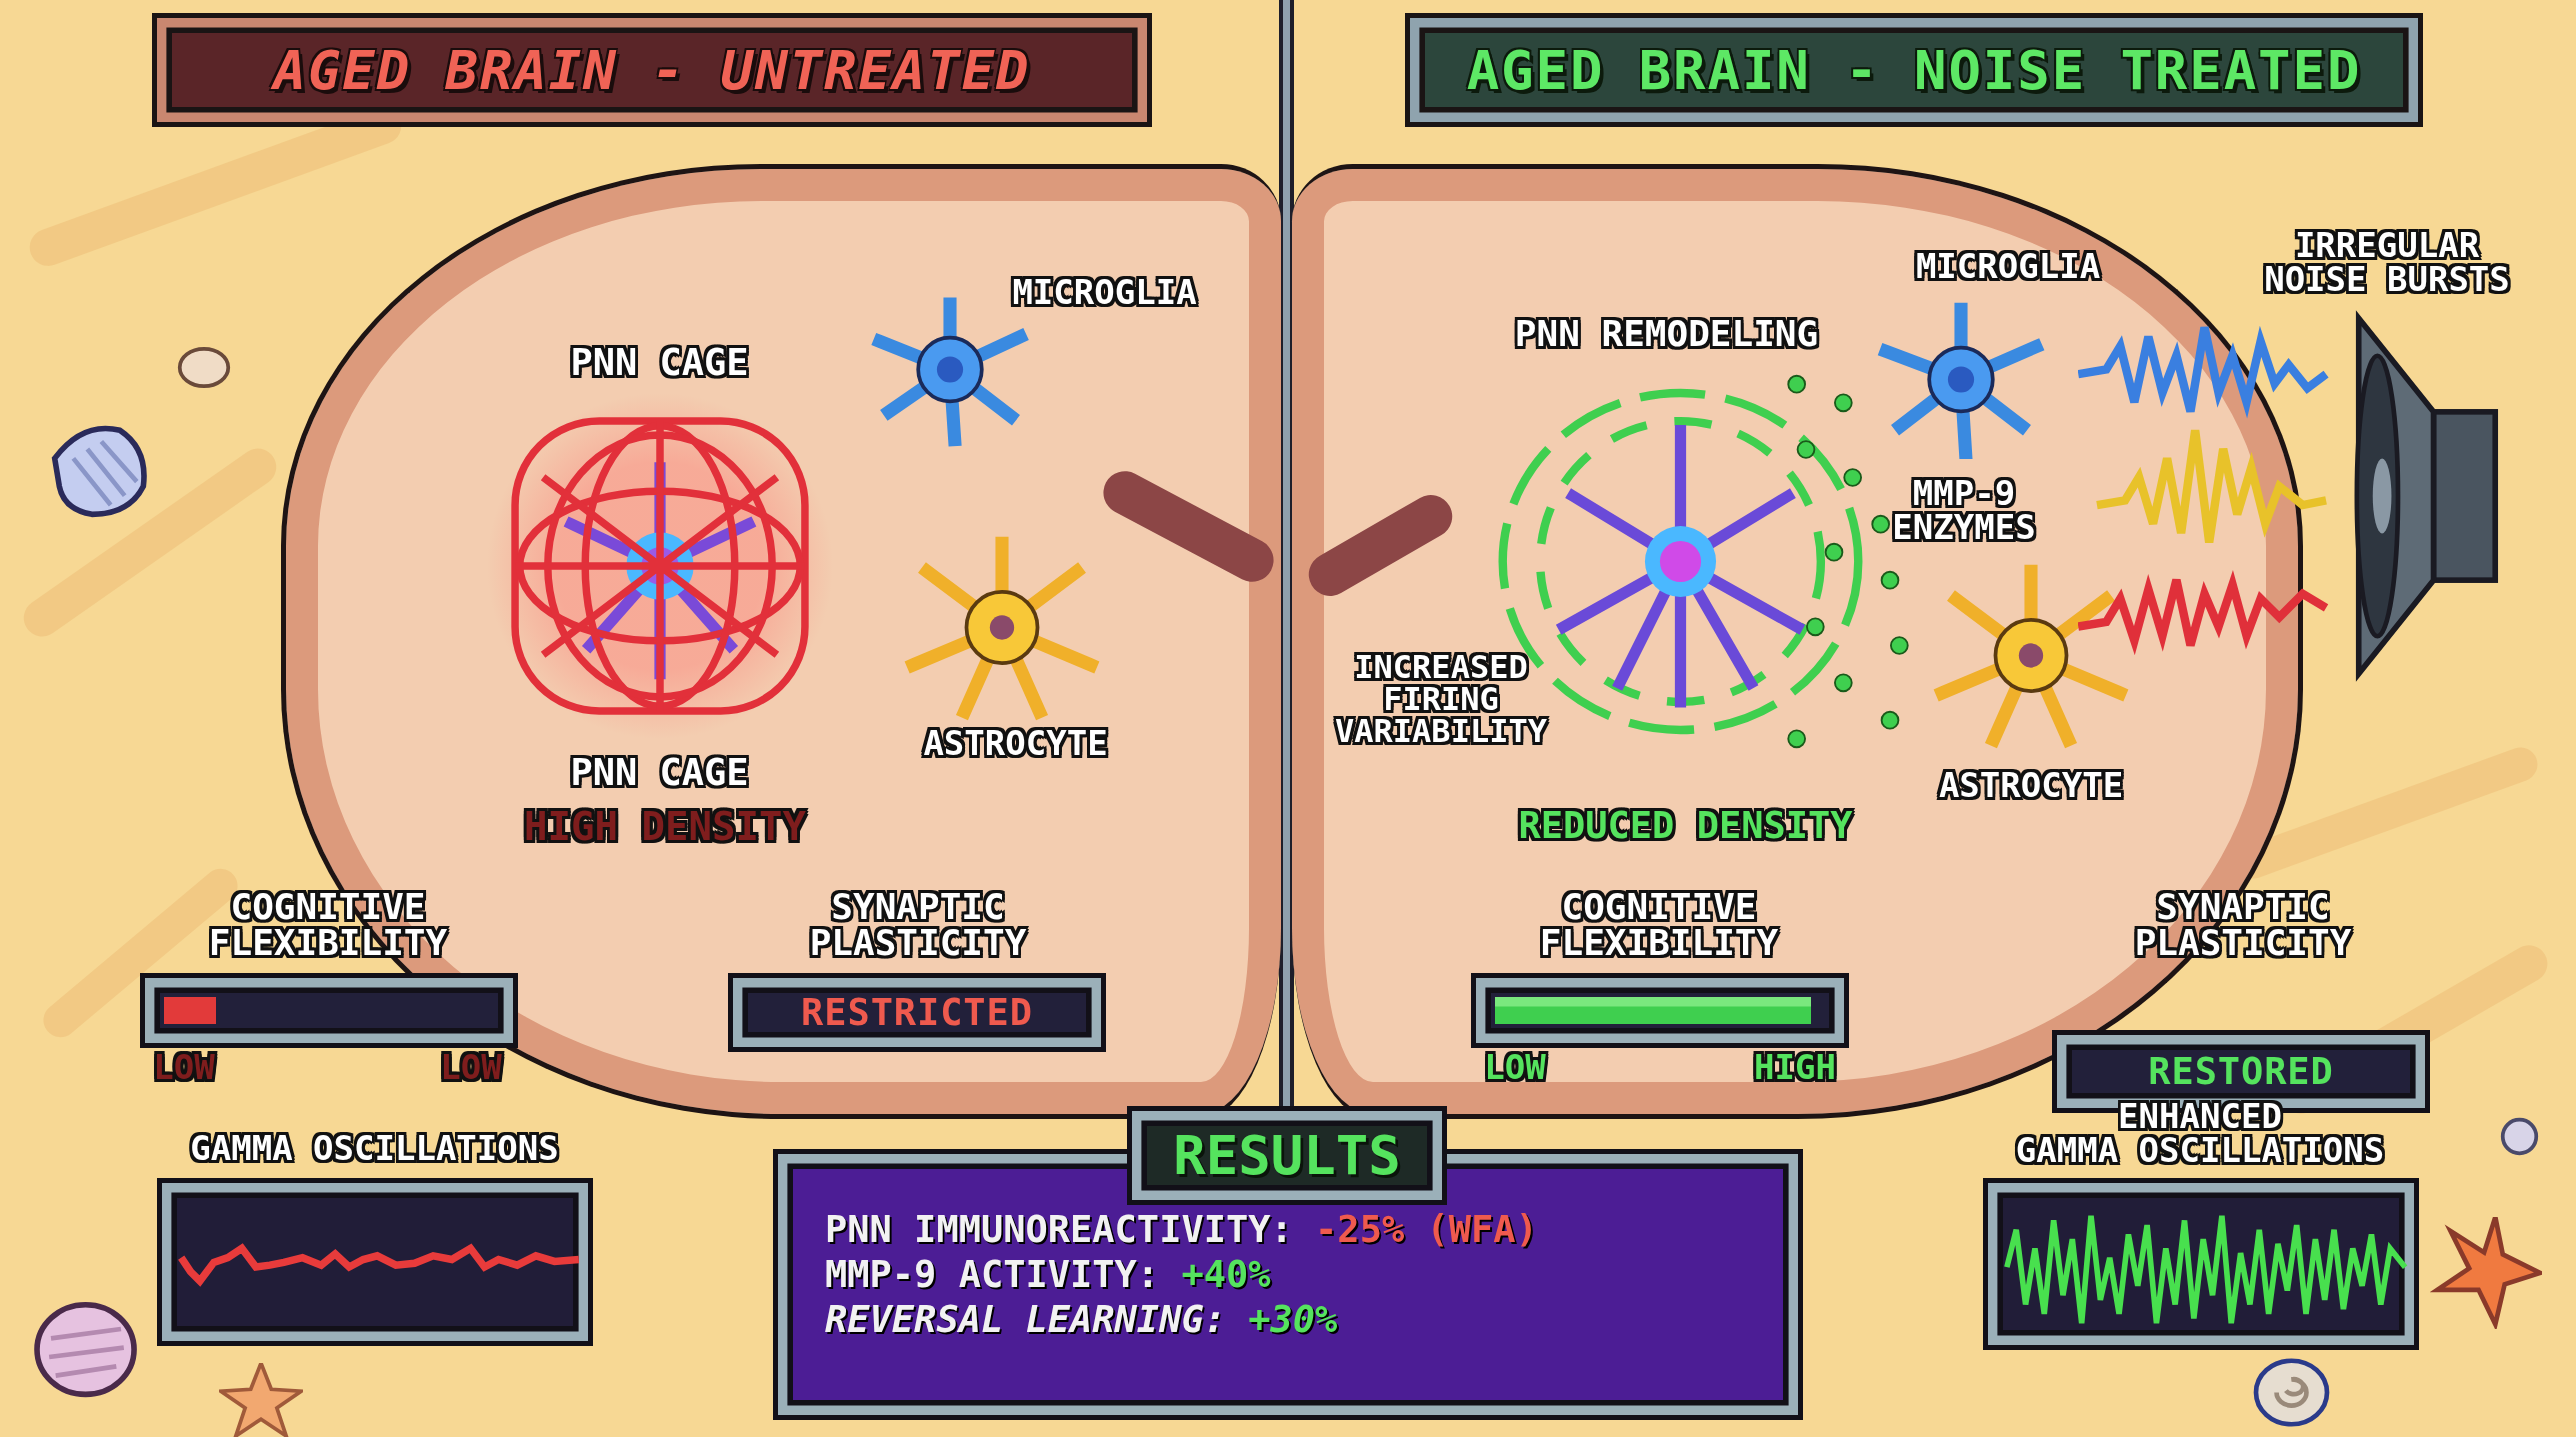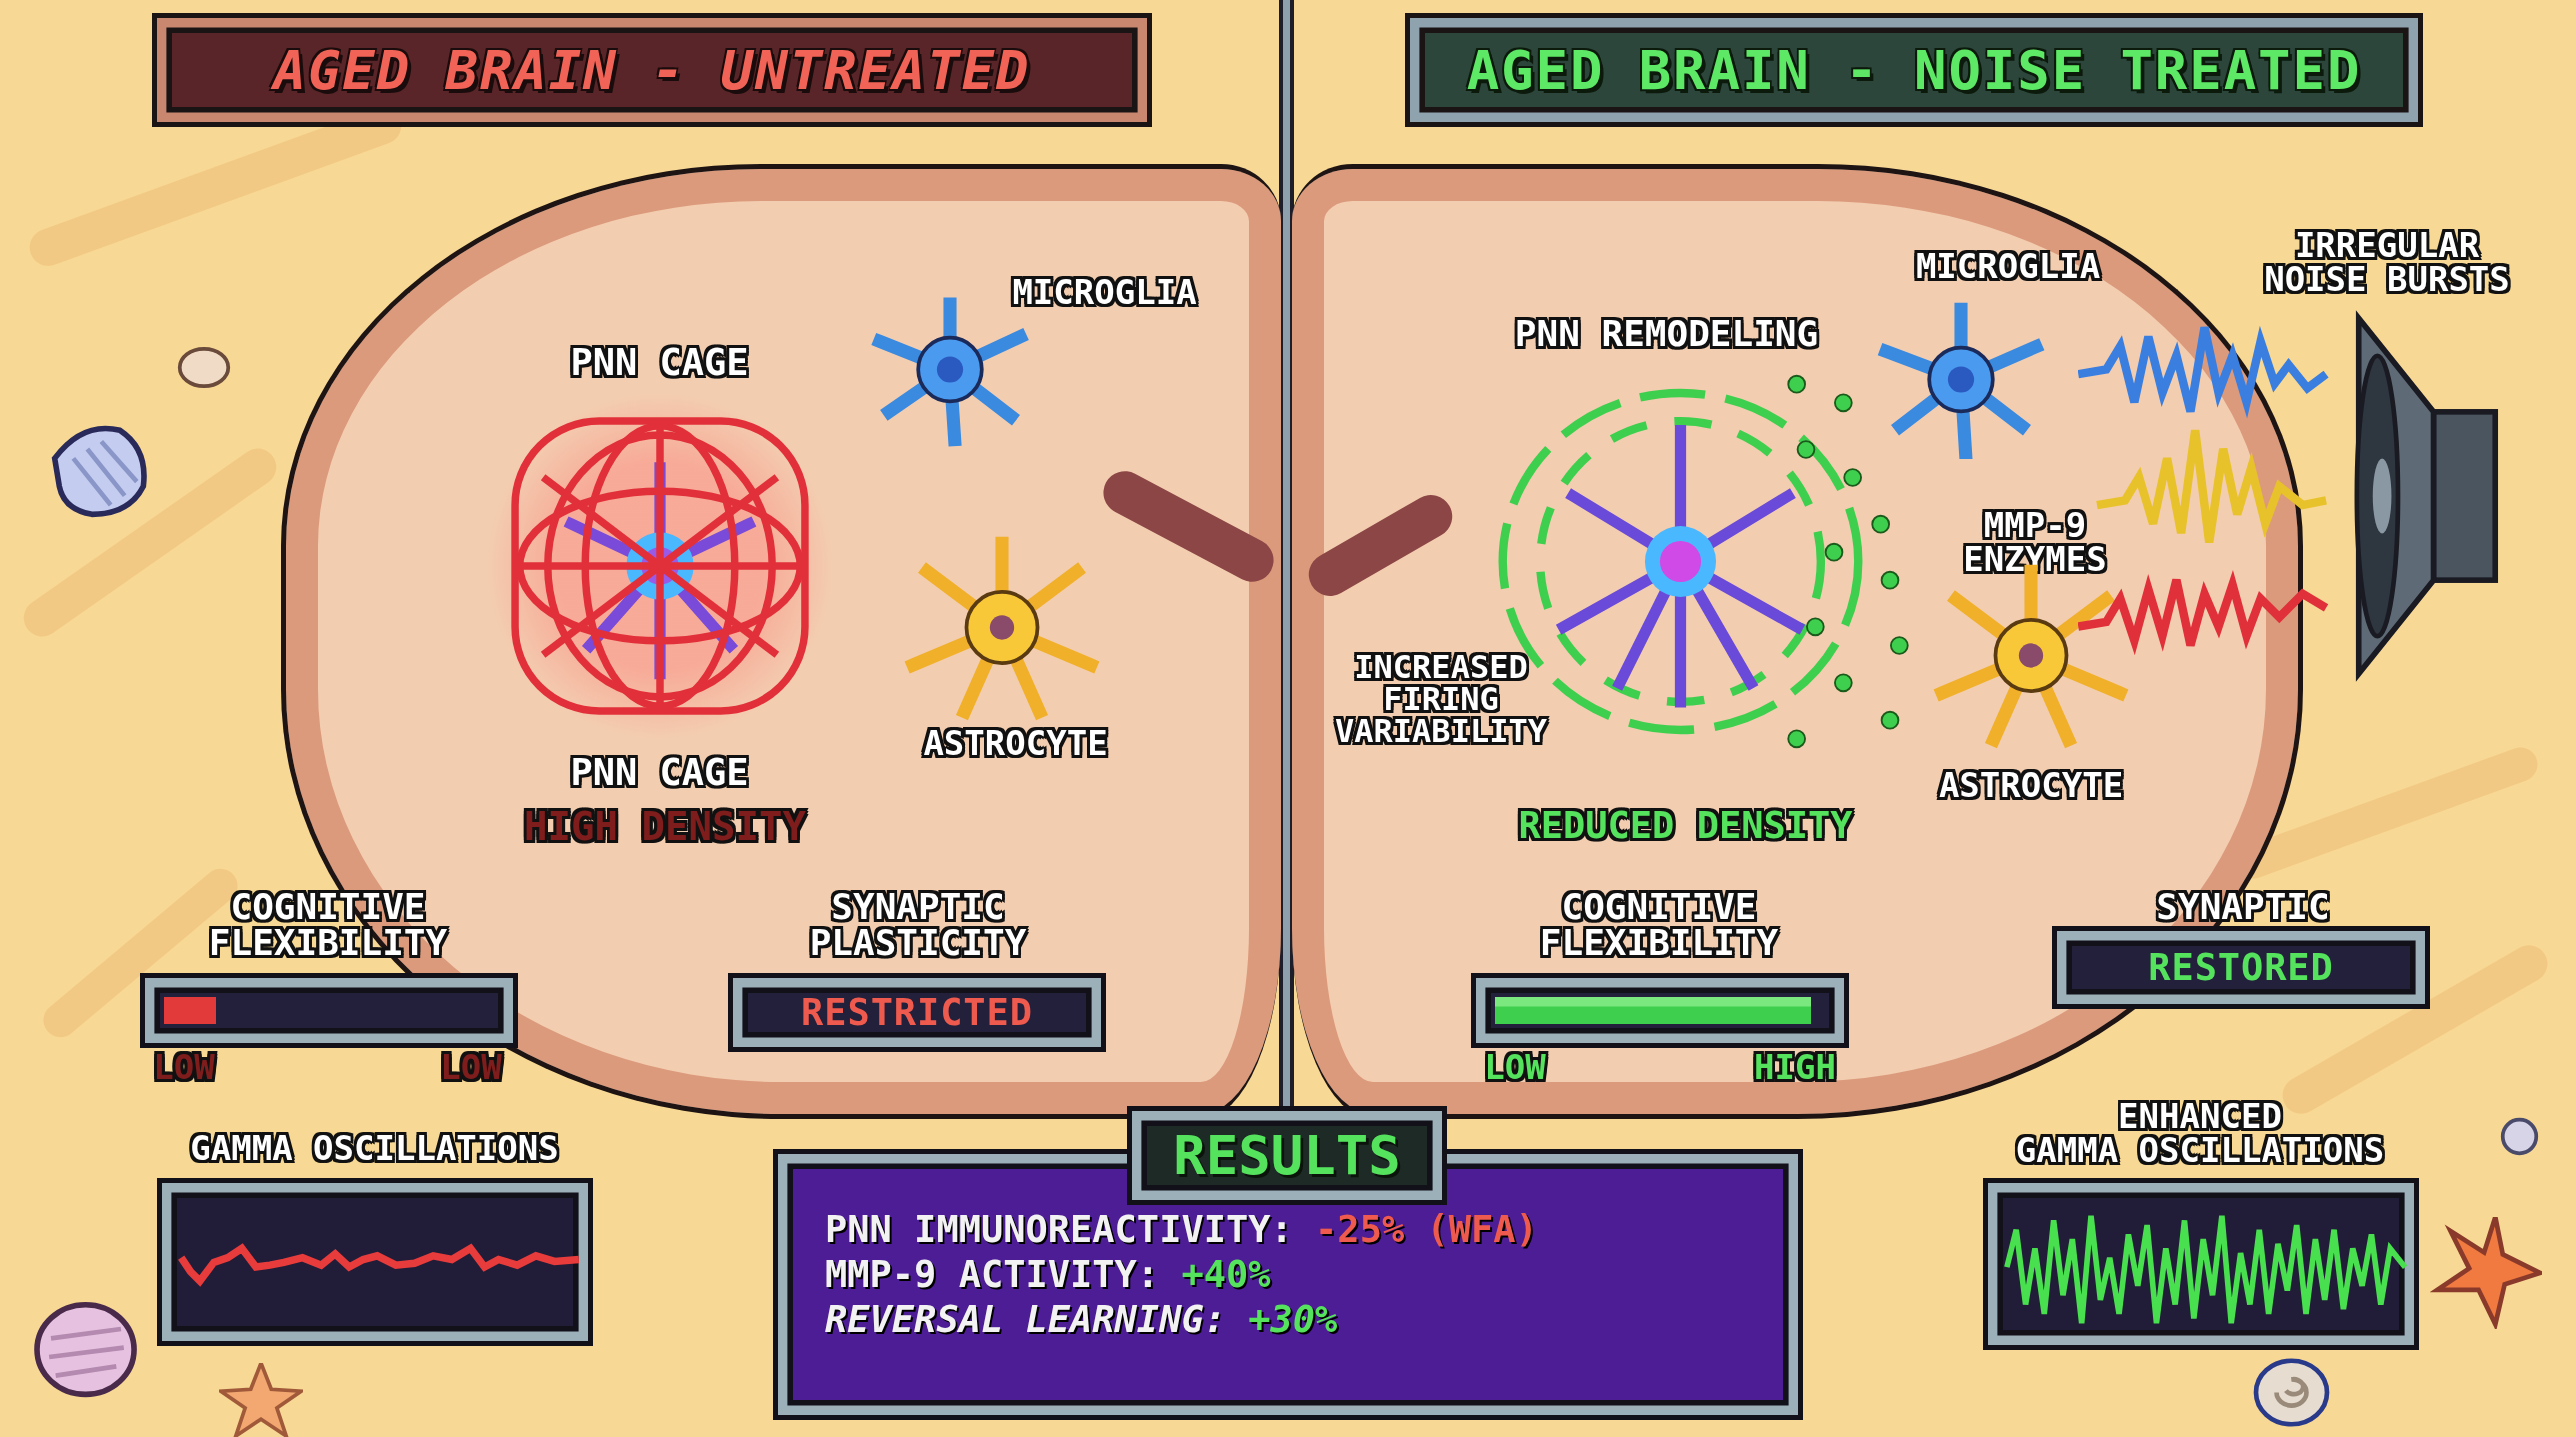--- a/index.html
+++ b/index.html
@@ -142,21 +142,21 @@
 <div class="abs" style="left:1872px;top:300px;width:178px;height:159px;">
   <svg width="178" height="159" viewBox="0 0 190 170">
     <g stroke="#3a8ae0" stroke-width="14" stroke-linecap="square" fill="none">
       <path d="M95 85 L95 10 M95 85 L15 55 M95 85 L175 50 M95 85 L30 135 M95 85 L160 135 M95 85 L100 165"></path>
     </g>
     <circle cx="95" cy="85" r="34" fill="#4a9af0" stroke="#1a2a5a" stroke-width="4"></circle>
     <circle cx="95" cy="85" r="14" fill="#2a5ac0"></circle>
   </svg>
 </div>
 <div class="lbl" style="left:1891px;top:249px;width:234px;font-size:34px;">MICROGLIA</div>
-<div class="lbl" style="left:1932px;top:476px;width:206px;font-size:34px;margin-top:32px;">MMP-9
+<div class="lbl" style="left:1861px;top:476px;width:206px;font-size:34px;">MMP-9
 ENZYMES</div>
 
 <div class="abs" style="left:1928px;top:562px;width:206px;height:187px;">
   <svg width="206" height="187" viewBox="0 0 220 200">
     <g stroke="#f0b02a" stroke-width="14" stroke-linecap="square" fill="none">
       <path d="M110 100 L110 10 M110 100 L30 40 M110 100 L190 40 M110 100 L15 140 M110 100 L205 140 M110 100 L70 190 M110 100 L150 190"></path>
     </g>
     <circle cx="110" cy="100" r="38" fill="#f8c838" stroke="#5a3a10" stroke-width="4"></circle>
     <circle cx="110" cy="100" r="13" fill="#8a4a6a"></circle>
   </svg>
@@ -198,21 +198,21 @@
 <div class="lbl" style="left:1509px;top:889px;width:300px;font-size:36px;">COGNITIVE
 FLEXIBILITY</div>
 <div class="meter" style="left:1471px;top:973px;width:378px;height:75px;">
   <div class="meter-fill" style="width:86%;background:#3fcf4f;box-shadow:inset 0 9.4px 0 #7ae87e;"></div>
 </div>
 <div class="lbl green" style="left:1473px;top:1050px;width:84px;font-size:34px;">LOW</div>
 <div class="lbl green" style="left:1739px;top:1050px;width:112px;font-size:34px;">HIGH</div>
 
 <div class="lbl" style="left:2093px;top:889px;width:300px;font-size:36px;">SYNAPTIC
 PLASTICITY</div>
-<div class="status-box" style="left:2052px;top:926px;width:378px;height:83px;color:#55e35e;">
+<div class="status-box" style="left:2052px;top:1030px;width:378px;height:83px;color:#55e35e;">
   <span>RESTORED</span>
 </div>
 
 <div class="lbl" style="left:159px;top:1131px;width:431px;font-size:34px;">GAMMA OSCILLATIONS</div>
 <div class="scope" style="left:157px;top:1178px;width:436px;height:168px;">
   <svg width="436" height="168" viewBox="0 0 466 180">
     <polyline fill="none" stroke="#e83b3b" stroke-width="8" points="20,80 30,95 40,105 55,85 70,80 85,70 100,90 115,88 130,85 150,80 170,88 185,76 200,90 215,82 230,78 250,88 270,86 290,78 310,82 330,70 345,90 360,82 380,88 400,78 420,84 446,82"></polyline>
   </svg>
 </div>
 

